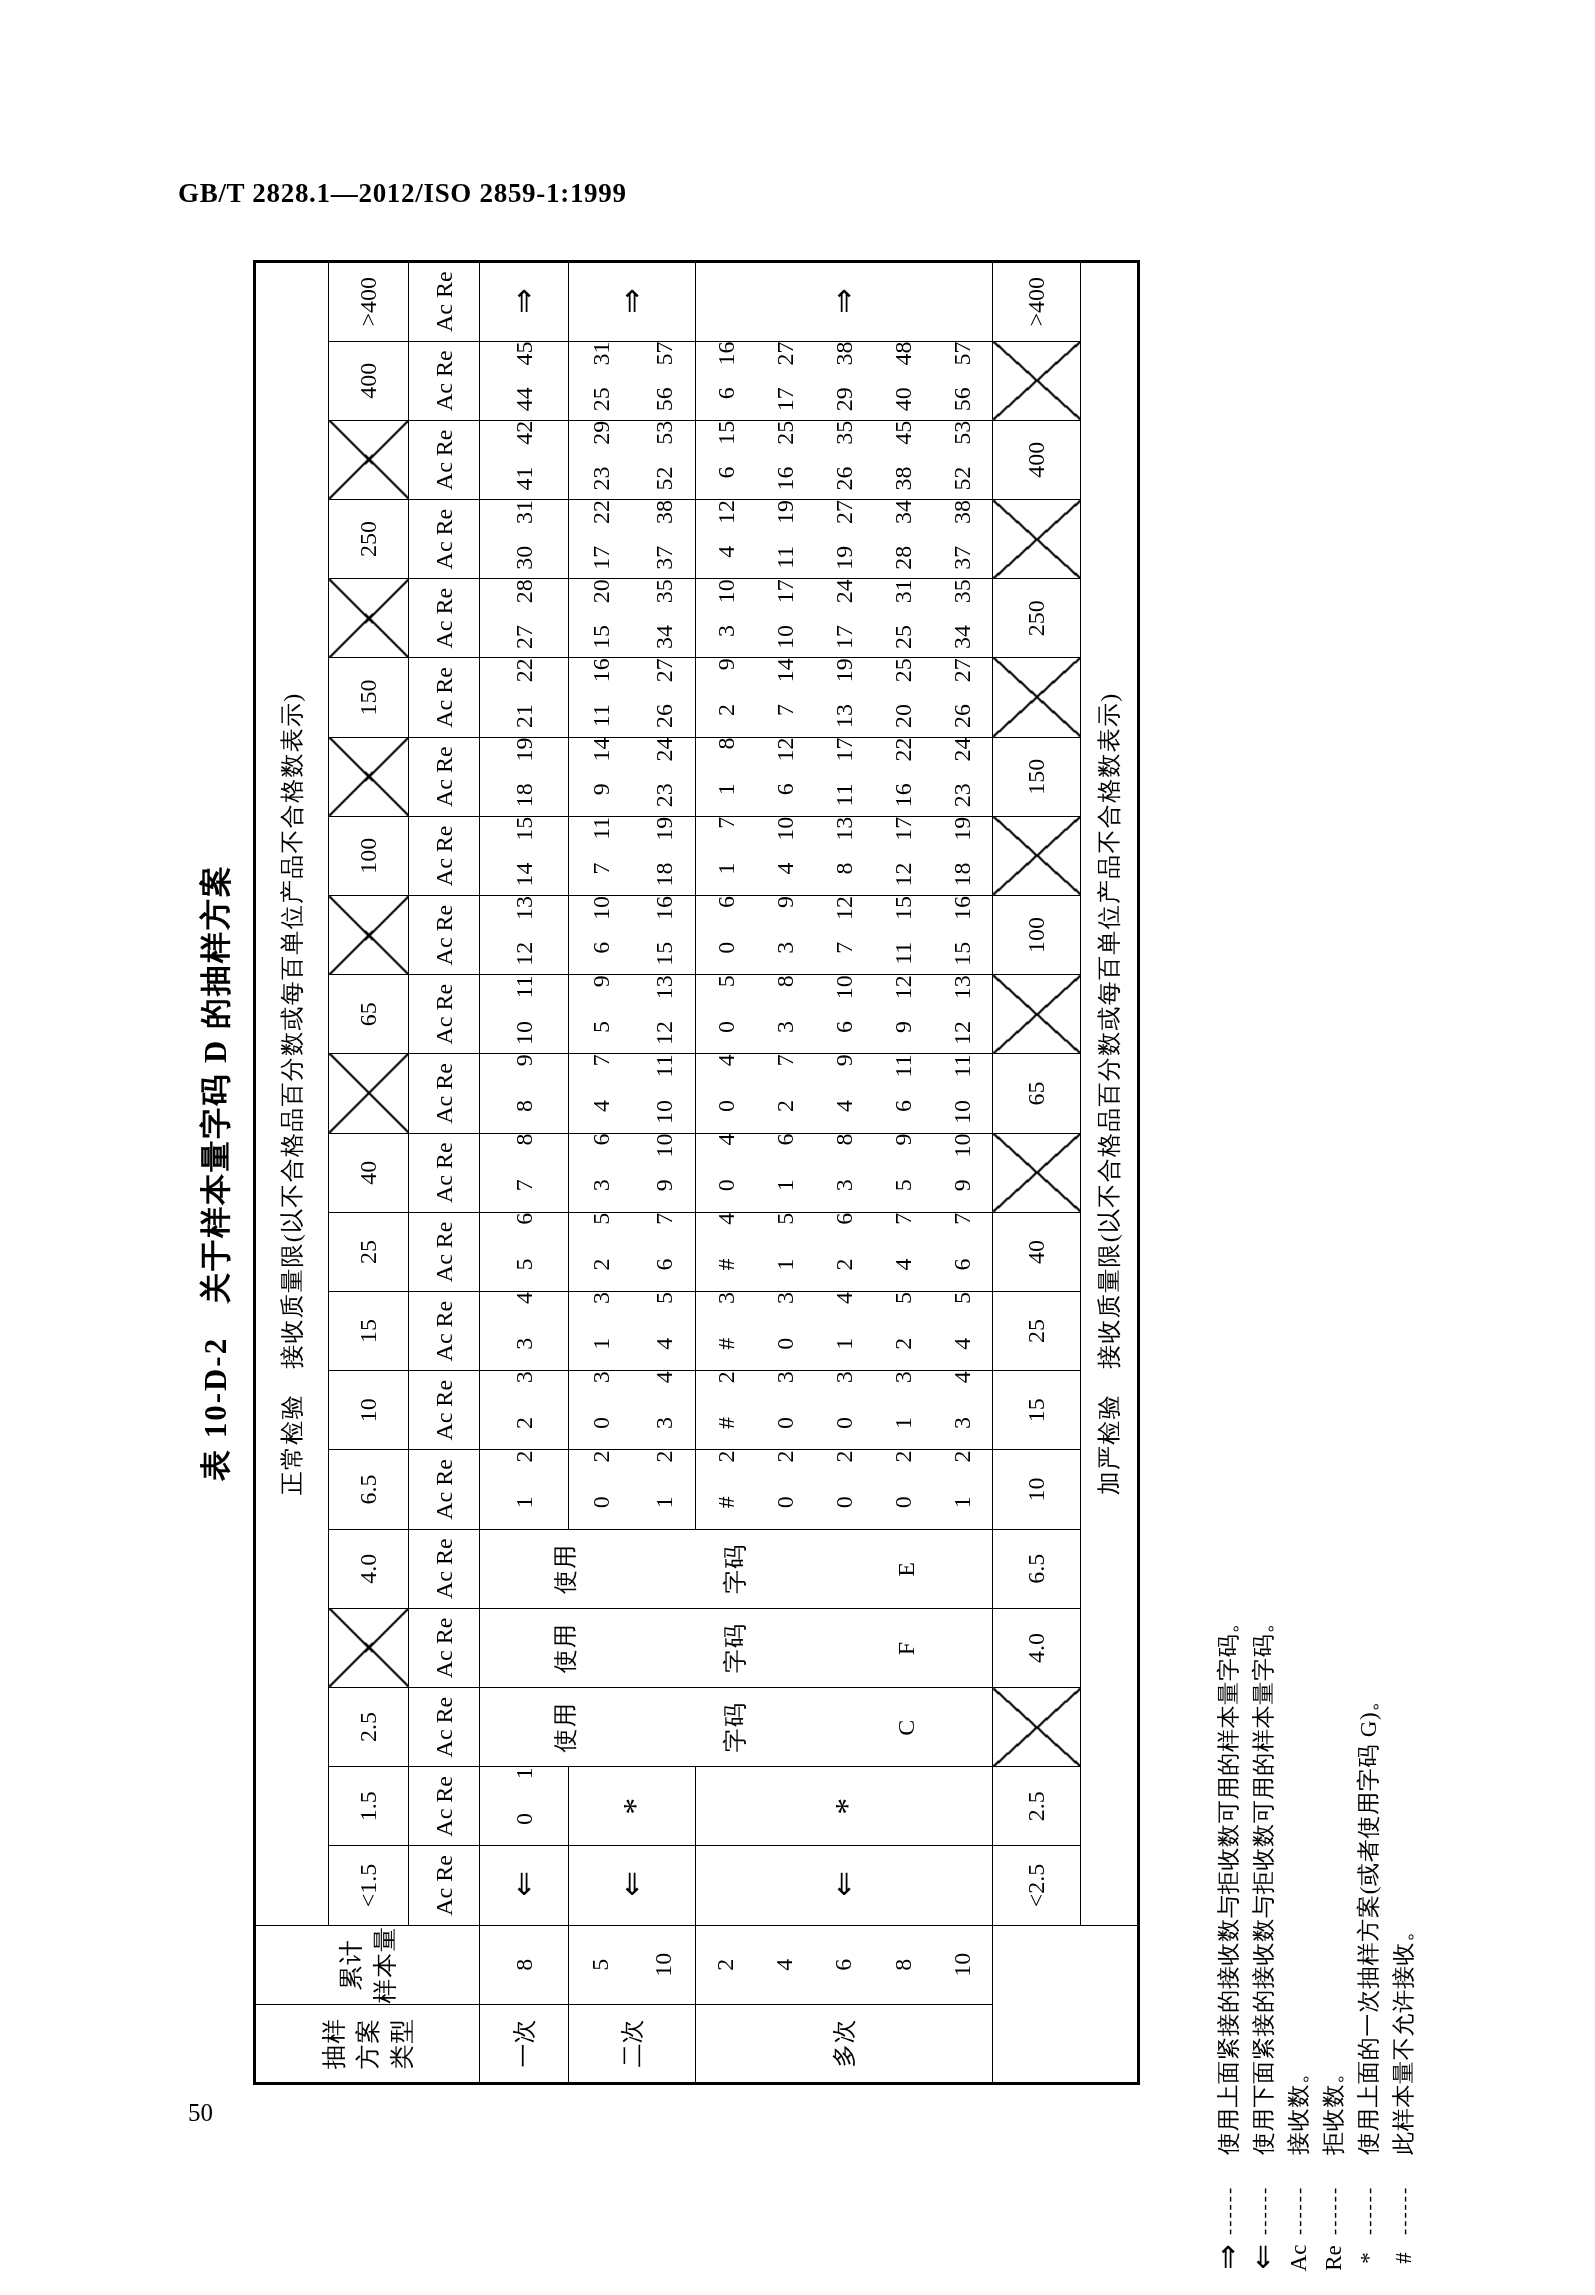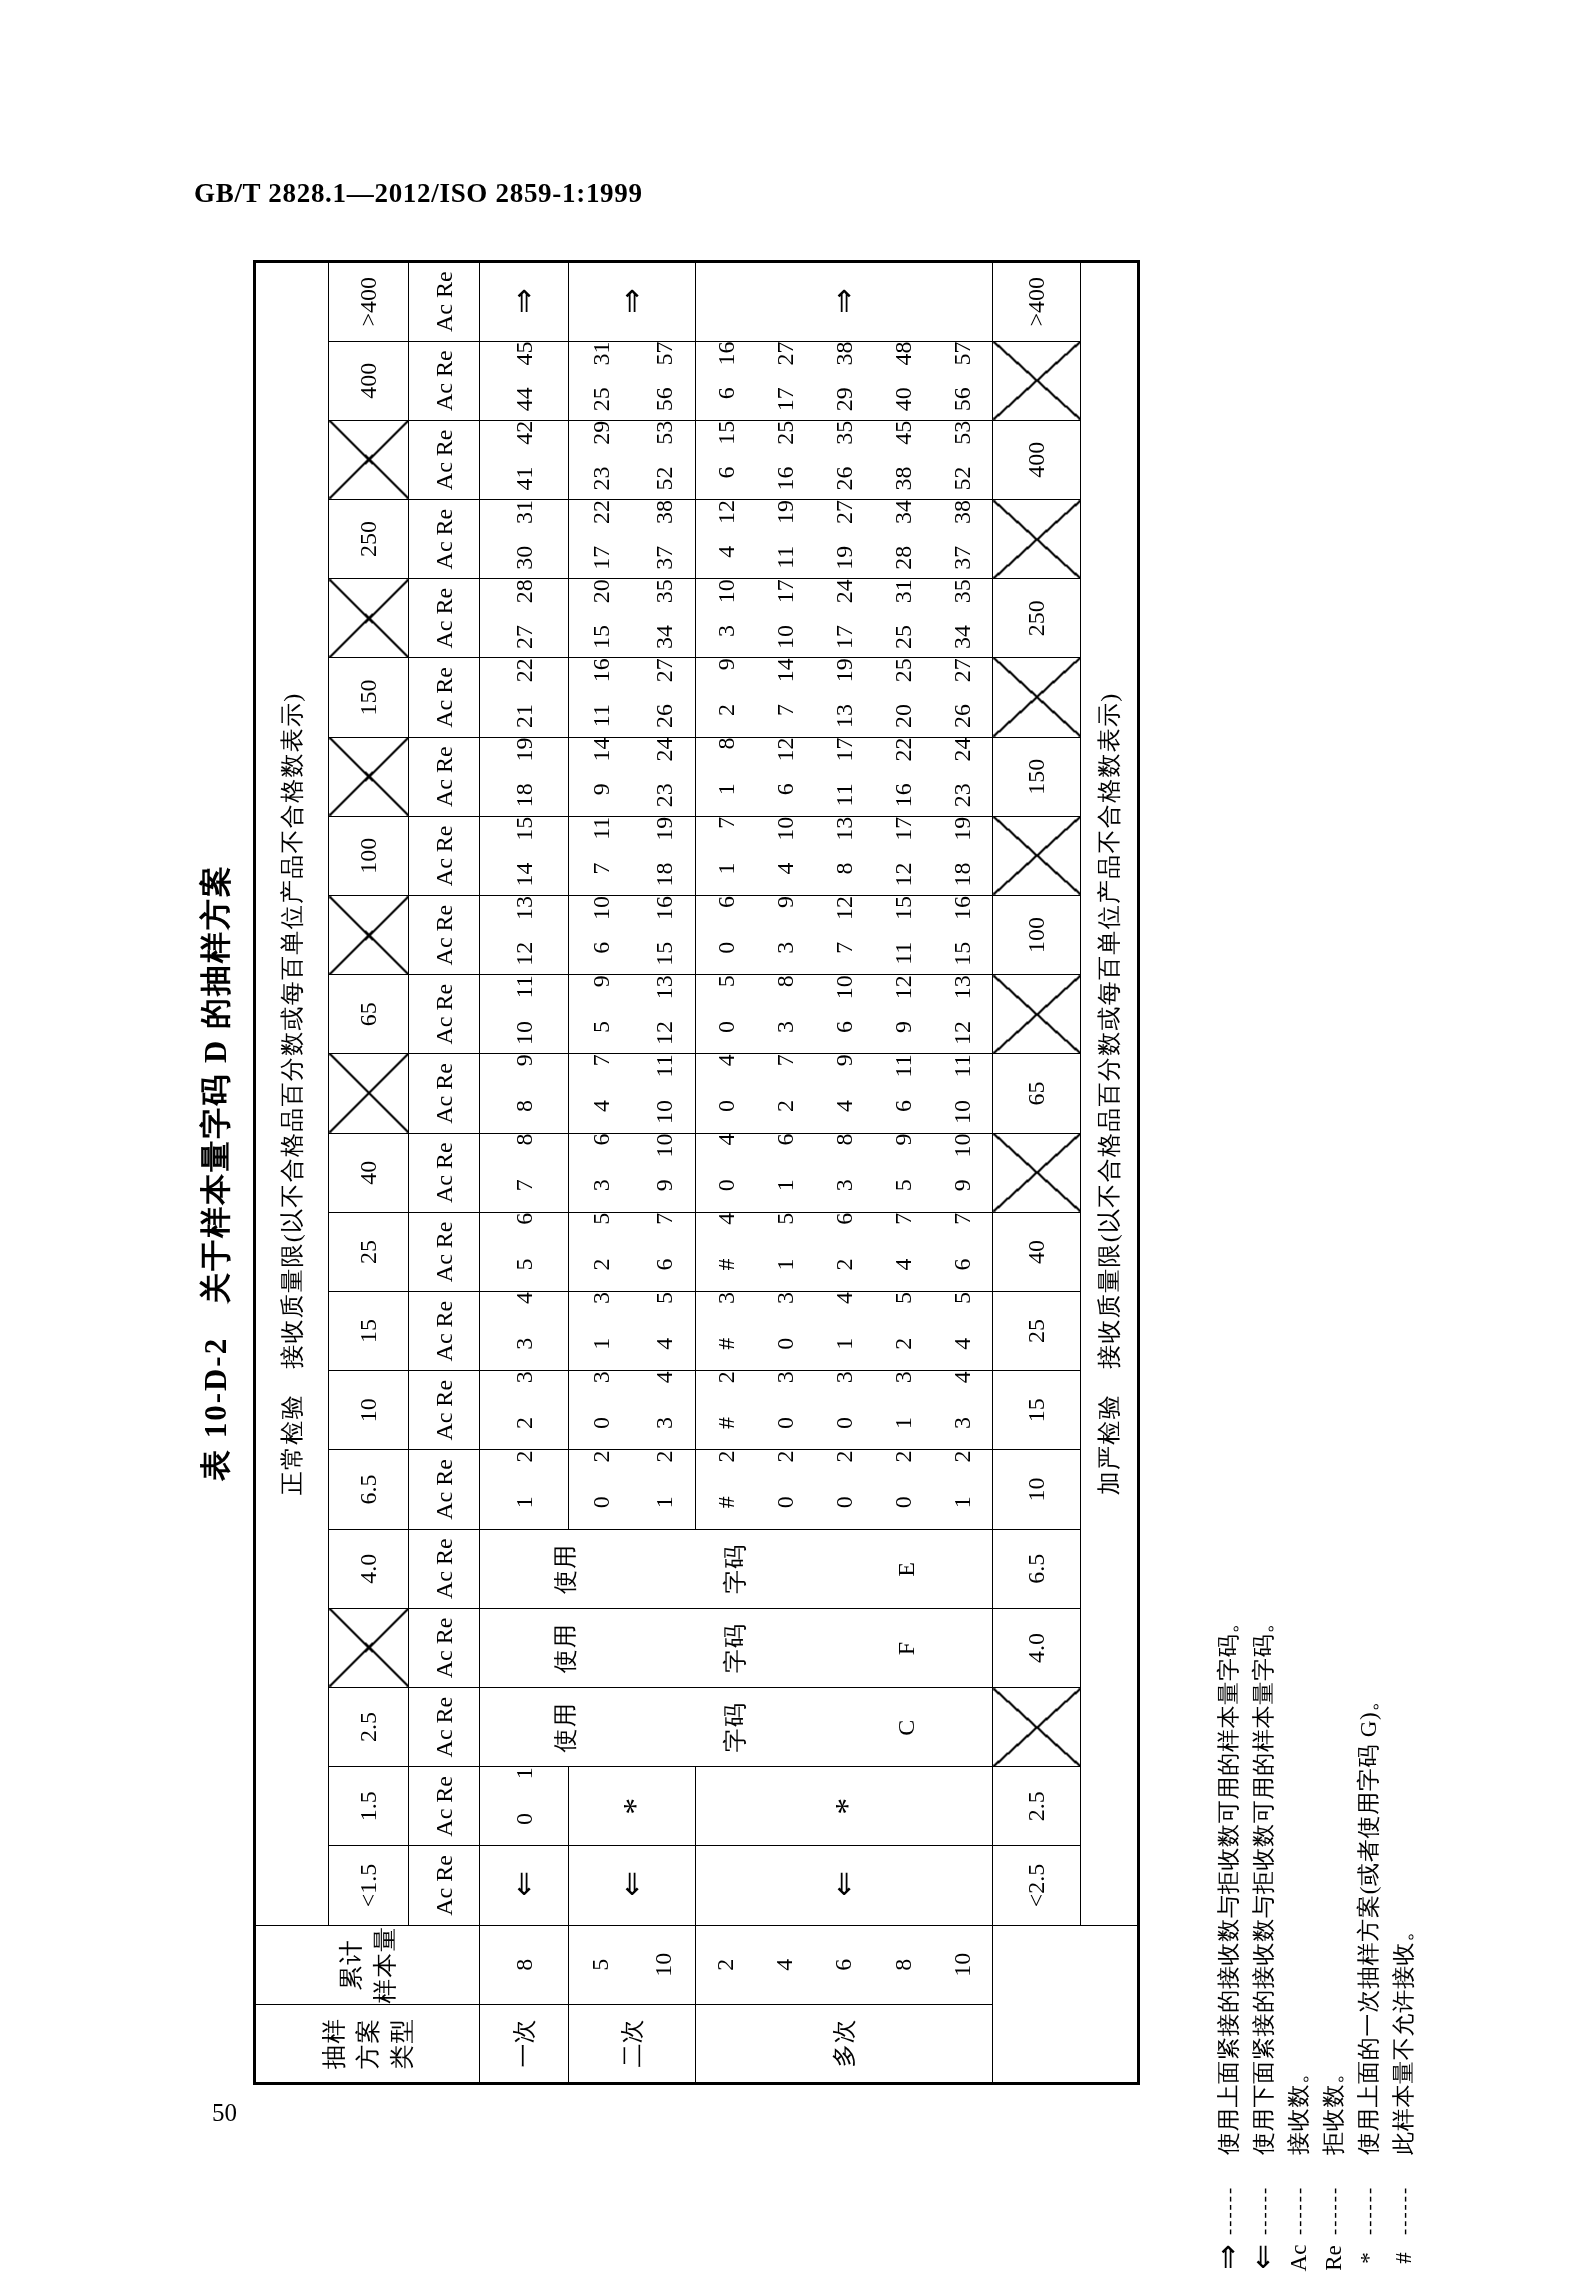--- a/index.html
+++ b/index.html
@@ -3,26 +3,26 @@
 <meta charset="utf-8">
 <style>
   html,body { margin:0; padding:0; }
   body {
     width:1596px; height:2295px; position:relative;
     background:#ffffff; color:#000;
     font-family:"Liberation Serif","DejaVu Serif",serif;
     overflow:hidden;
   }
   .doc-header {
-    position:absolute; left:194px; top:178px;
+    position:absolute; left:178px; top:178px;
     font-size:27px; font-weight:bold; letter-spacing:0.7px;
     white-space:nowrap;
   }
   .page-number {
-    position:absolute; left:212px; top:2099px; font-size:25px;
+    position:absolute; left:188px; top:2099px; font-size:25px;
   }
   
   .rot {
     position:absolute; left:195px; top:260px;
     width:2021px; height:1180px;
     transform-origin:0 0;
     transform:rotate(-90deg) translateX(-2021px);
   }
   .tbl-title {
     position:absolute; left:196px; top:0; width:1825px; height:58px;

